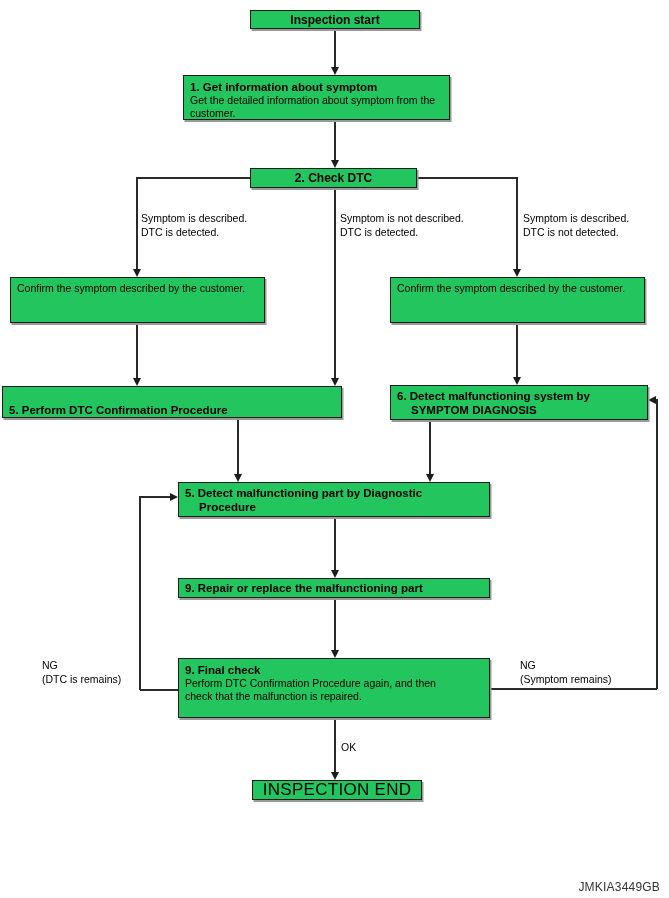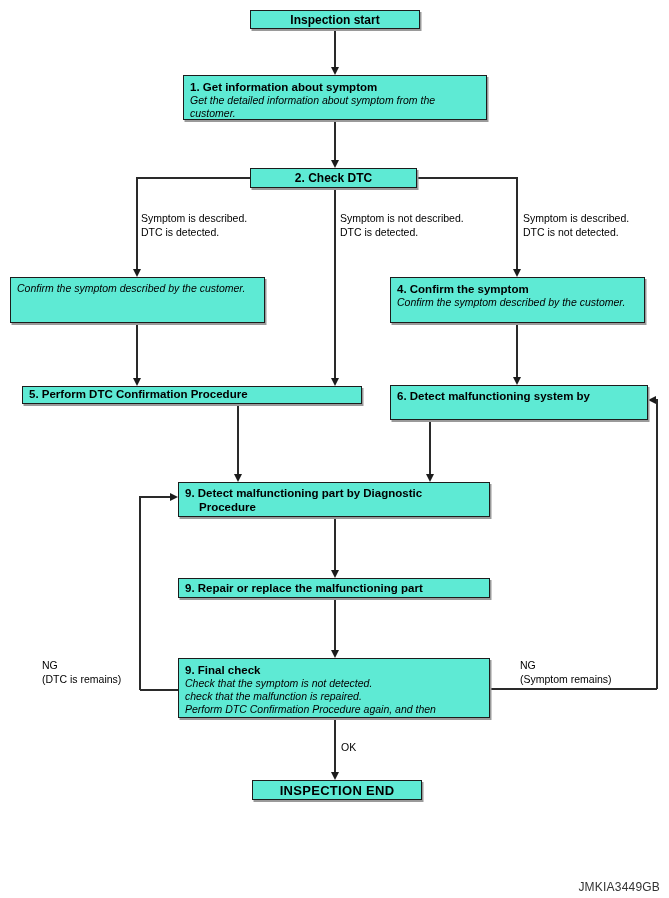--- a/index.html
+++ b/index.html
@@ -2,29 +2,29 @@
 <html><head>
 <meta charset="utf-8">
 <style>
   html,body{margin:0;padding:0;background:#ffffff;}
   #canvas{
     position:relative;width:669px;height:898px;background:#ffffff;
     font-family:"Liberation Sans","DejaVu Sans",sans-serif;color:#000;
     overflow:hidden;
   }
   .box{
-    position:absolute;background:#5eead4;border:1.5px solid #1c1c1c;
+    position:absolute;background:#22c55e;border:1.5px solid #1c1c1c;
     box-shadow:1.5px 2px 0 0 #9a9a9a;box-sizing:border-box;
   }
   .box-center{display:flex;align-items:center;justify-content:center;}
   .title{font-weight:bold;font-size:11.5px;line-height:14px;}
   .title-center{font-weight:bold;font-size:12px;}
-  .title-end{font-weight:bold;font-size:13px;letter-spacing:0.3px;}
+  .title-end{font-weight:normal;font-size:17px;letter-spacing:0.3px;}
   .pad{padding:4px 6px 2px 6px;}
-  .body-text{font-size:10.5px;line-height:13px;padding:0 6px;font-style:italic;}
+  .body-text{font-size:10.5px;line-height:13px;padding:0 6px;}
   .hang2{display:block;padding-left:14px;}
   .vline{position:absolute;width:1.5px;background:#2a2a2a;}
   .hline{position:absolute;height:1.5px;background:#2a2a2a;}
   .arr-d{position:absolute;width:0;height:0;border-left:4px solid transparent;border-right:4px solid transparent;border-top:8px solid #1c1c1c;}
   .arr-r{position:absolute;width:0;height:0;border-top:4px solid transparent;border-bottom:4px solid transparent;border-left:8px solid #1c1c1c;}
   .arr-l{position:absolute;width:0;height:0;border-top:4px solid transparent;border-bottom:4px solid transparent;border-right:8px solid #1c1c1c;}
   .edge-label{position:absolute;font-size:10.5px;line-height:14px;white-space:nowrap;}
   .fig-code{position:absolute;font-size:12px;color:#333;letter-spacing:0.2px;}
 </style>
 </head>
@@ -78,21 +78,21 @@
 
   <div class="hline" style="left:490px;top:688px;width:167px"></div>
   <div class="vline" style="left:656px;top:399px;height:290px"></div>
   <div class="hline" style="left:654px;top:399px;width:4px"></div>
   <div class="arr-l" style="left:648px;top:396px"></div>
 
   <div class="box box-center" style="left:250px;top:10px;width:170px;height:19px">
     <span class="title-center">Inspection start</span>
   </div>
 
-  <div class="box pad" style="left:183px;top:75px;width:304px;height:45px">
+  <div class="box pad" style="left:183px;top:75px;width:267px;height:45px">
     <div class="title">1. Get information about symptom</div>
     <div class="body-text" style="padding:0">Get the detailed information about symptom from the customer.</div>
   </div>
 
   <div class="box box-center" style="left:250px;top:168px;width:167px;height:20px">
     <span class="title-center">2. Check DTC</span>
   </div>
 
   <div class="edge-label" style="left:141px;top:211px">
     <div>Symptom is described.</div>
@@ -105,46 +105,45 @@
   <div class="edge-label" style="left:523px;top:211px">
     <div>Symptom is described.</div>
     <div>DTC is not detected.</div>
   </div>
 
   <div class="box pad" style="left:10px;top:277px;width:255px;height:46px">
     <div class="body-text" style="padding:0">Confirm the symptom described by the customer.</div>
   </div>
 
   <div class="box pad" style="left:390px;top:277px;width:255px;height:46px">
-    <div class="title">4. Confirm the symptom</div>
     <div class="body-text" style="padding:0">Confirm the symptom described by the customer.</div>
   </div>
 
-  <div class="box" style="left:22px;top:386px;width:340px;height:18px;display:flex;align-items:flex-start">
+  <div class="box" style="left:2px;top:386px;width:340px;height:32px;display:flex;align-items:flex-end">
     <span class="title" style="padding-left:6px">5. Perform DTC Confirmation Procedure</span>
   </div>
 
   <div class="box" style="left:390px;top:385px;width:258px;height:35px;padding:3px 6px;box-sizing:border-box">
     <div class="title">6. Detect malfunctioning system by</div>
+    <div class="title hang2">SYMPTOM DIAGNOSIS</div>
   </div>
 
   <div class="box" style="left:178px;top:482px;width:312px;height:35px;padding:3px 6px;box-sizing:border-box">
-    <div class="title">9. Detect malfunctioning part by Diagnostic</div>
+    <div class="title">5. Detect malfunctioning part by Diagnostic</div>
     <div class="title hang2">Procedure</div>
   </div>
 
   <div class="box" style="left:178px;top:578px;width:312px;height:20px;display:flex;align-items:center">
     <span class="title" style="padding-left:6px">9. Repair or replace the malfunctioning part</span>
   </div>
 
   <div class="box pad" style="left:178px;top:658px;width:312px;height:60px">
     <div class="title">9. Final check</div>
-    <div class="body-text" style="padding:0">Check that the symptom is not detected.</div>
+    <div class="body-text" style="padding:0">Perform DTC Confirmation Procedure again, and then</div>
     <div class="body-text" style="padding:0">check that the malfunction is repaired.</div>
-    <div class="body-text" style="padding:0">Perform DTC Confirmation Procedure again, and then</div>
   </div>
 
   <div class="edge-label" style="left:42px;top:658px">
     <div>NG</div>
     <div>(DTC is remains)</div>
   </div>
   <div class="edge-label" style="left:520px;top:658px">
     <div>NG</div>
     <div>(Symptom remains)</div>
   </div>

